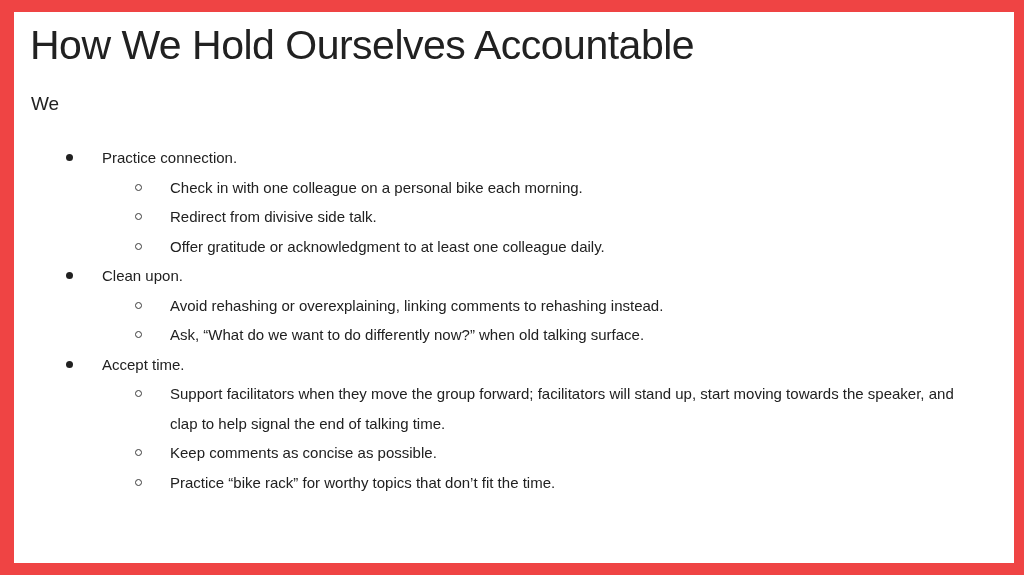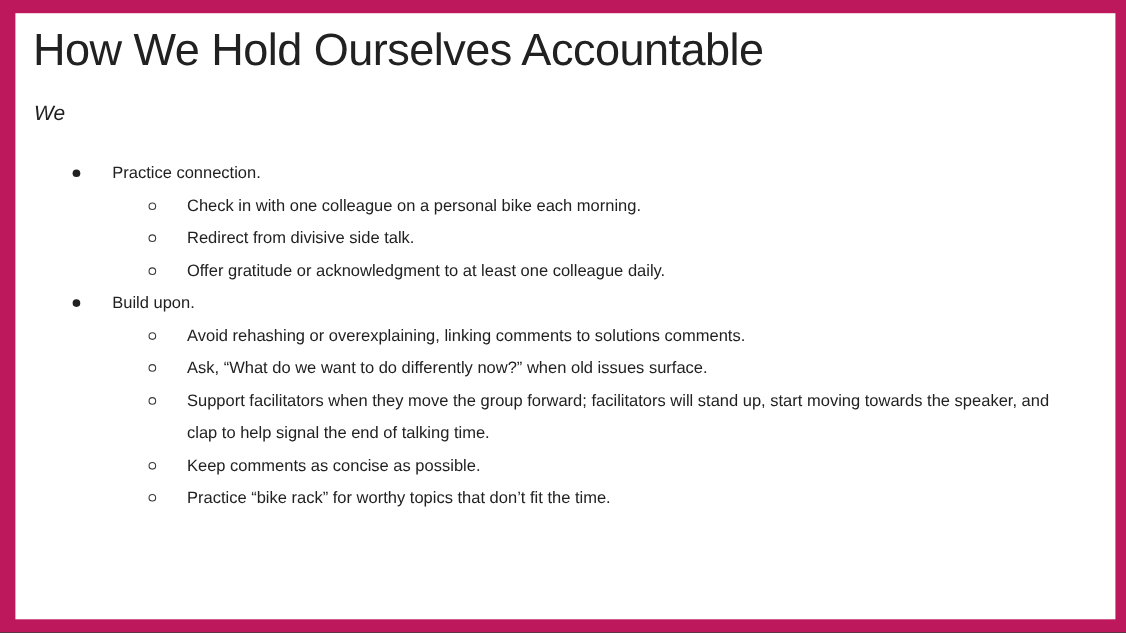--- a/index.html
+++ b/index.html
@@ -8,21 +8,21 @@
     width: 1024px;
     height: 575px;
     background: #000000;
     font-family: "Liberation Sans", "DejaVu Sans", sans-serif;
     overflow: hidden;
   }
   .stage {
     position: relative;
     width: 1024px;
     height: 575px;
-    background: #be185d;
+    background: #ef4444;
   }
   .slide {
     position: absolute;
     left: 14px;
     top: 12px;
     width: 1000px;
     height: 551px;
     background: #ffffff;
     overflow: hidden;
   }
@@ -37,21 +37,20 @@
     color: #212121;
     white-space: nowrap;
   }
   .intro {
     position: absolute;
     left: 17px;
     top: 80px;
     font-size: 19px;
     line-height: 1.3;
     color: #212121;
-    font-style: italic;
   }
   .outline {
     position: absolute;
     left: 0;
     top: 131px;
     width: 1007px;
     color: #212121;
     font-size: 15px;
     line-height: 29.5px;
   }
@@ -110,31 +109,35 @@
         <span class="ring"></span>
         <span>Redirect from divisive side talk.</span>
       </div>
       <div class="l2-item">
         <span class="ring"></span>
         <span>Offer gratitude or acknowledgment to at least one colleague daily.</span>
       </div>
 
       <div class="l1-item">
         <span class="dot"></span>
-        <span>Build upon.</span>
+        <span>Clean upon.</span>
       </div>
       <div class="l2-item">
         <span class="ring"></span>
-        <span>Avoid rehashing or overexplaining, linking comments to solutions comments.</span>
+        <span>Avoid rehashing or overexplaining, linking comments to rehashing instead.</span>
       </div>
       <div class="l2-item">
         <span class="ring"></span>
-        <span>Ask, “What do we want to do differently now?” when old issues surface.</span>
+        <span>Ask, “What do we want to do differently now?” when old talking surface.</span>
       </div>
 
+      <div class="l1-item">
+        <span class="dot"></span>
+        <span>Accept time.</span>
+      </div>
       <div class="l2-item">
         <span class="ring"></span>
         <span>Support facilitators when they move the group forward; facilitators will stand up, start moving towards the speaker, and clap to help signal the end of talking time.</span>
       </div>
       <div class="l2-item">
         <span class="ring"></span>
         <span>Keep comments as concise as possible.</span>
       </div>
       <div class="l2-item">
         <span class="ring"></span>

